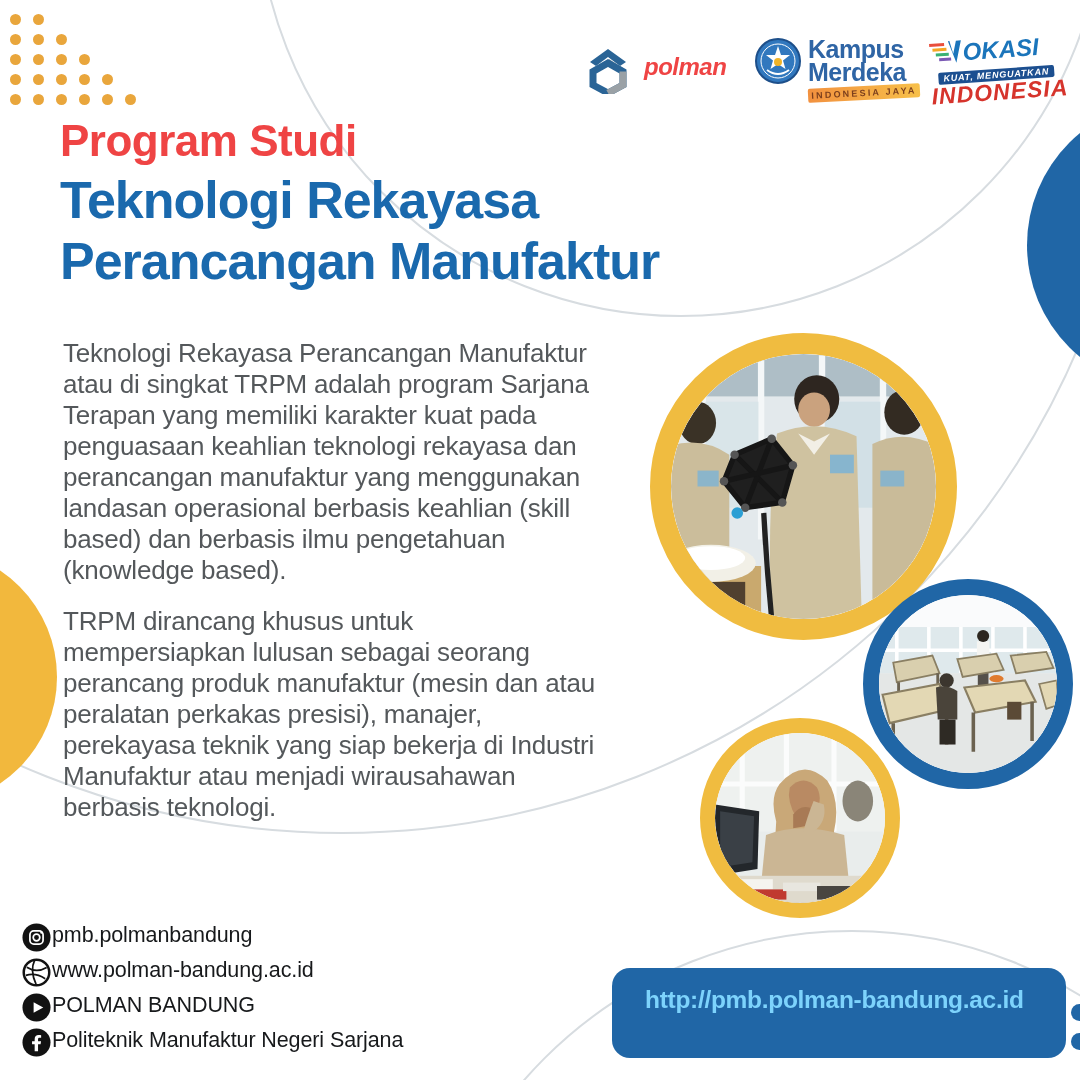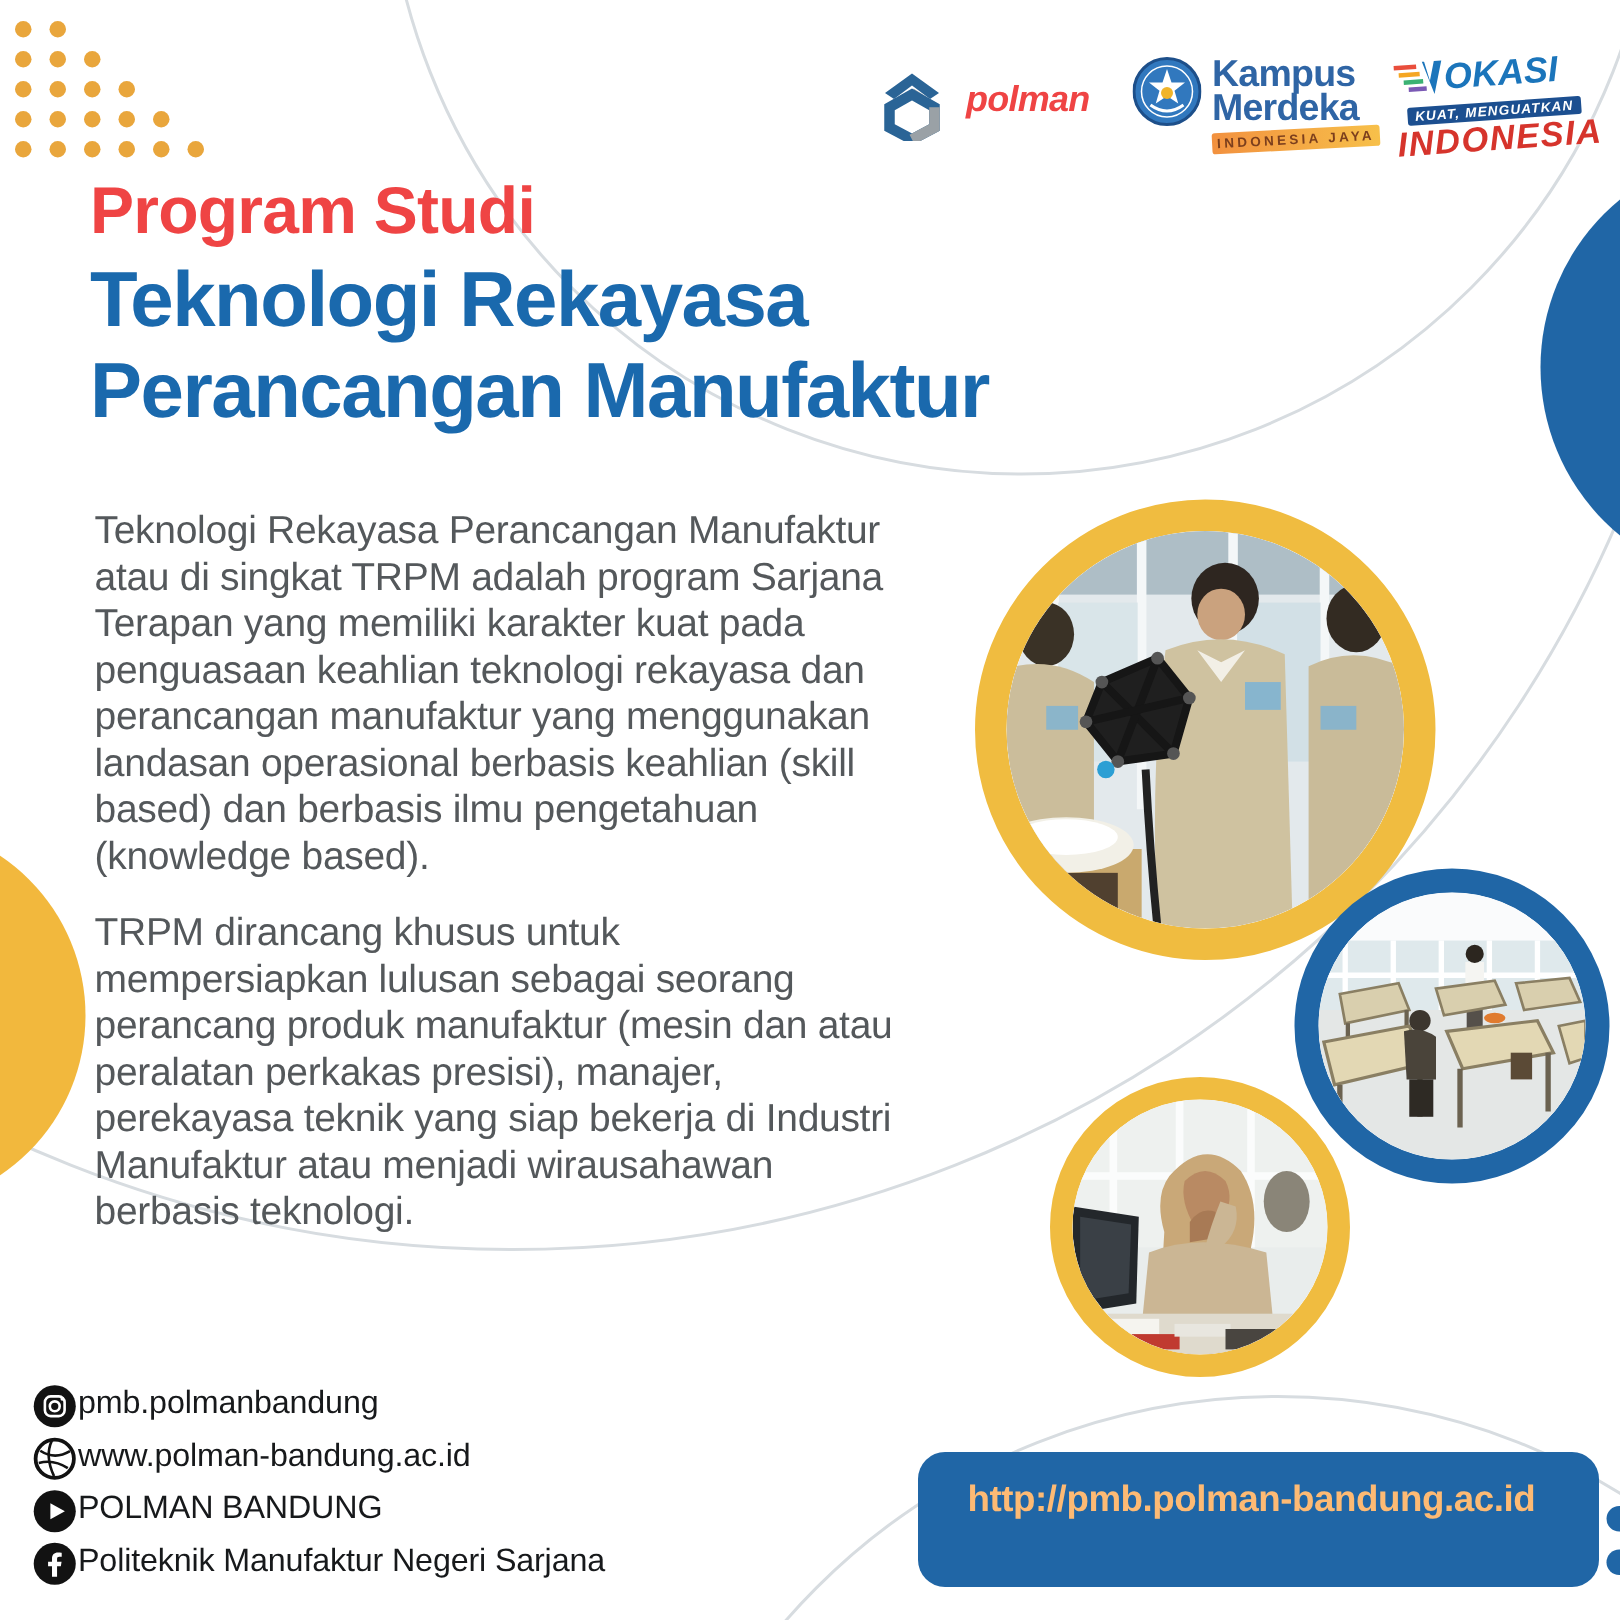--- a/index.html
+++ b/index.html
@@ -45,21 +45,21 @@
   .photo3{left:700px;top:718px;width:200px;height:200px;border:15px solid #f0bc40;}
   
   .social{position:absolute;left:22px;top:923px;display:flex;flex-direction:column;gap:6px;}
   .social-row{display:flex;align-items:flex-start;gap:1px;cursor:pointer;}
   .social-row svg{width:29px;height:29px;flex:0 0 auto;}
   .social-label{font-size:21.5px;color:#17191b;font-weight:500;letter-spacing:-.1px;}
   
   .link-box{position:absolute;left:612px;top:968px;width:454px;height:90px;background:#2066a6;
     border-radius:18px;box-sizing:border-box;padding:14px 0 0 33px;cursor:pointer;}
   .link-label{color:#eaf3fa;font-size:25px;font-weight:800;letter-spacing:-.2px;margin:0;}
-  .link-url{color:#fdba74;font-size:24.5px;font-weight:800;letter-spacing:-.3px;margin:4px 0 0 0;}
+  .link-url{color:#7dd3fc;font-size:24.5px;font-weight:800;letter-spacing:-.3px;margin:4px 0 0 0;}
 </style>
 </head>
 <body>
 
 <div class="canvas">
 
   <div class="outline-circle" style="left:256px;top:-533px;width:846px;height:846px;"></div>
   <div class="outline-circle" style="left:-460px;top:-770px;width:1600px;height:1600px;"></div>
   <div class="outline-circle" style="left:416px;top:930px;width:868px;height:868px;"></div>
 

